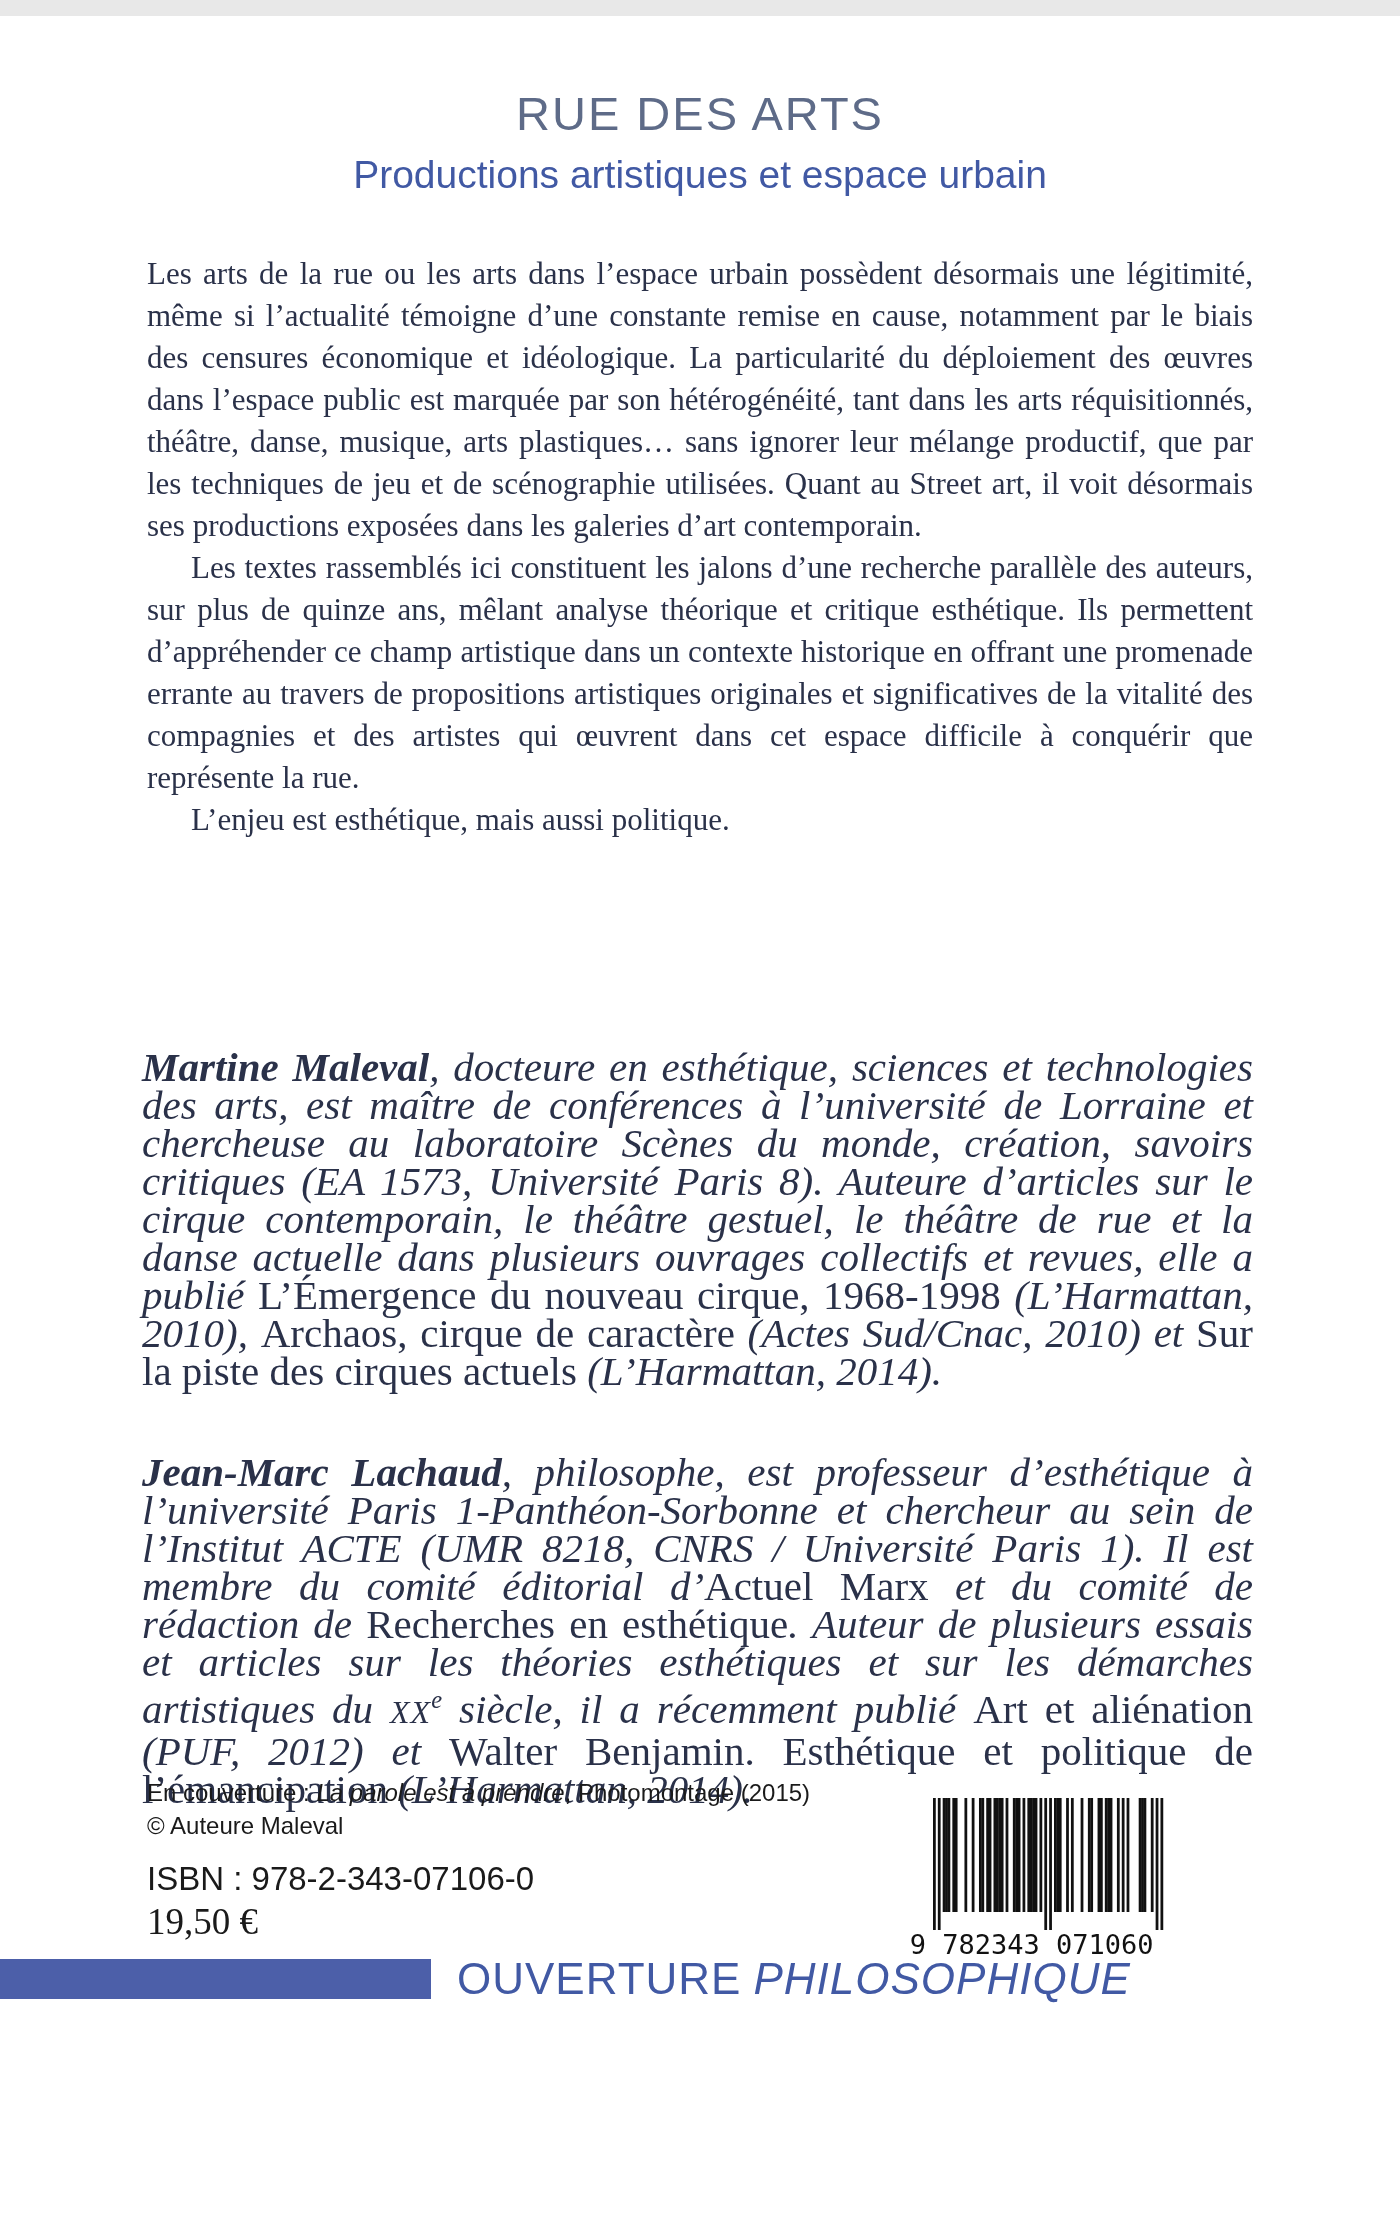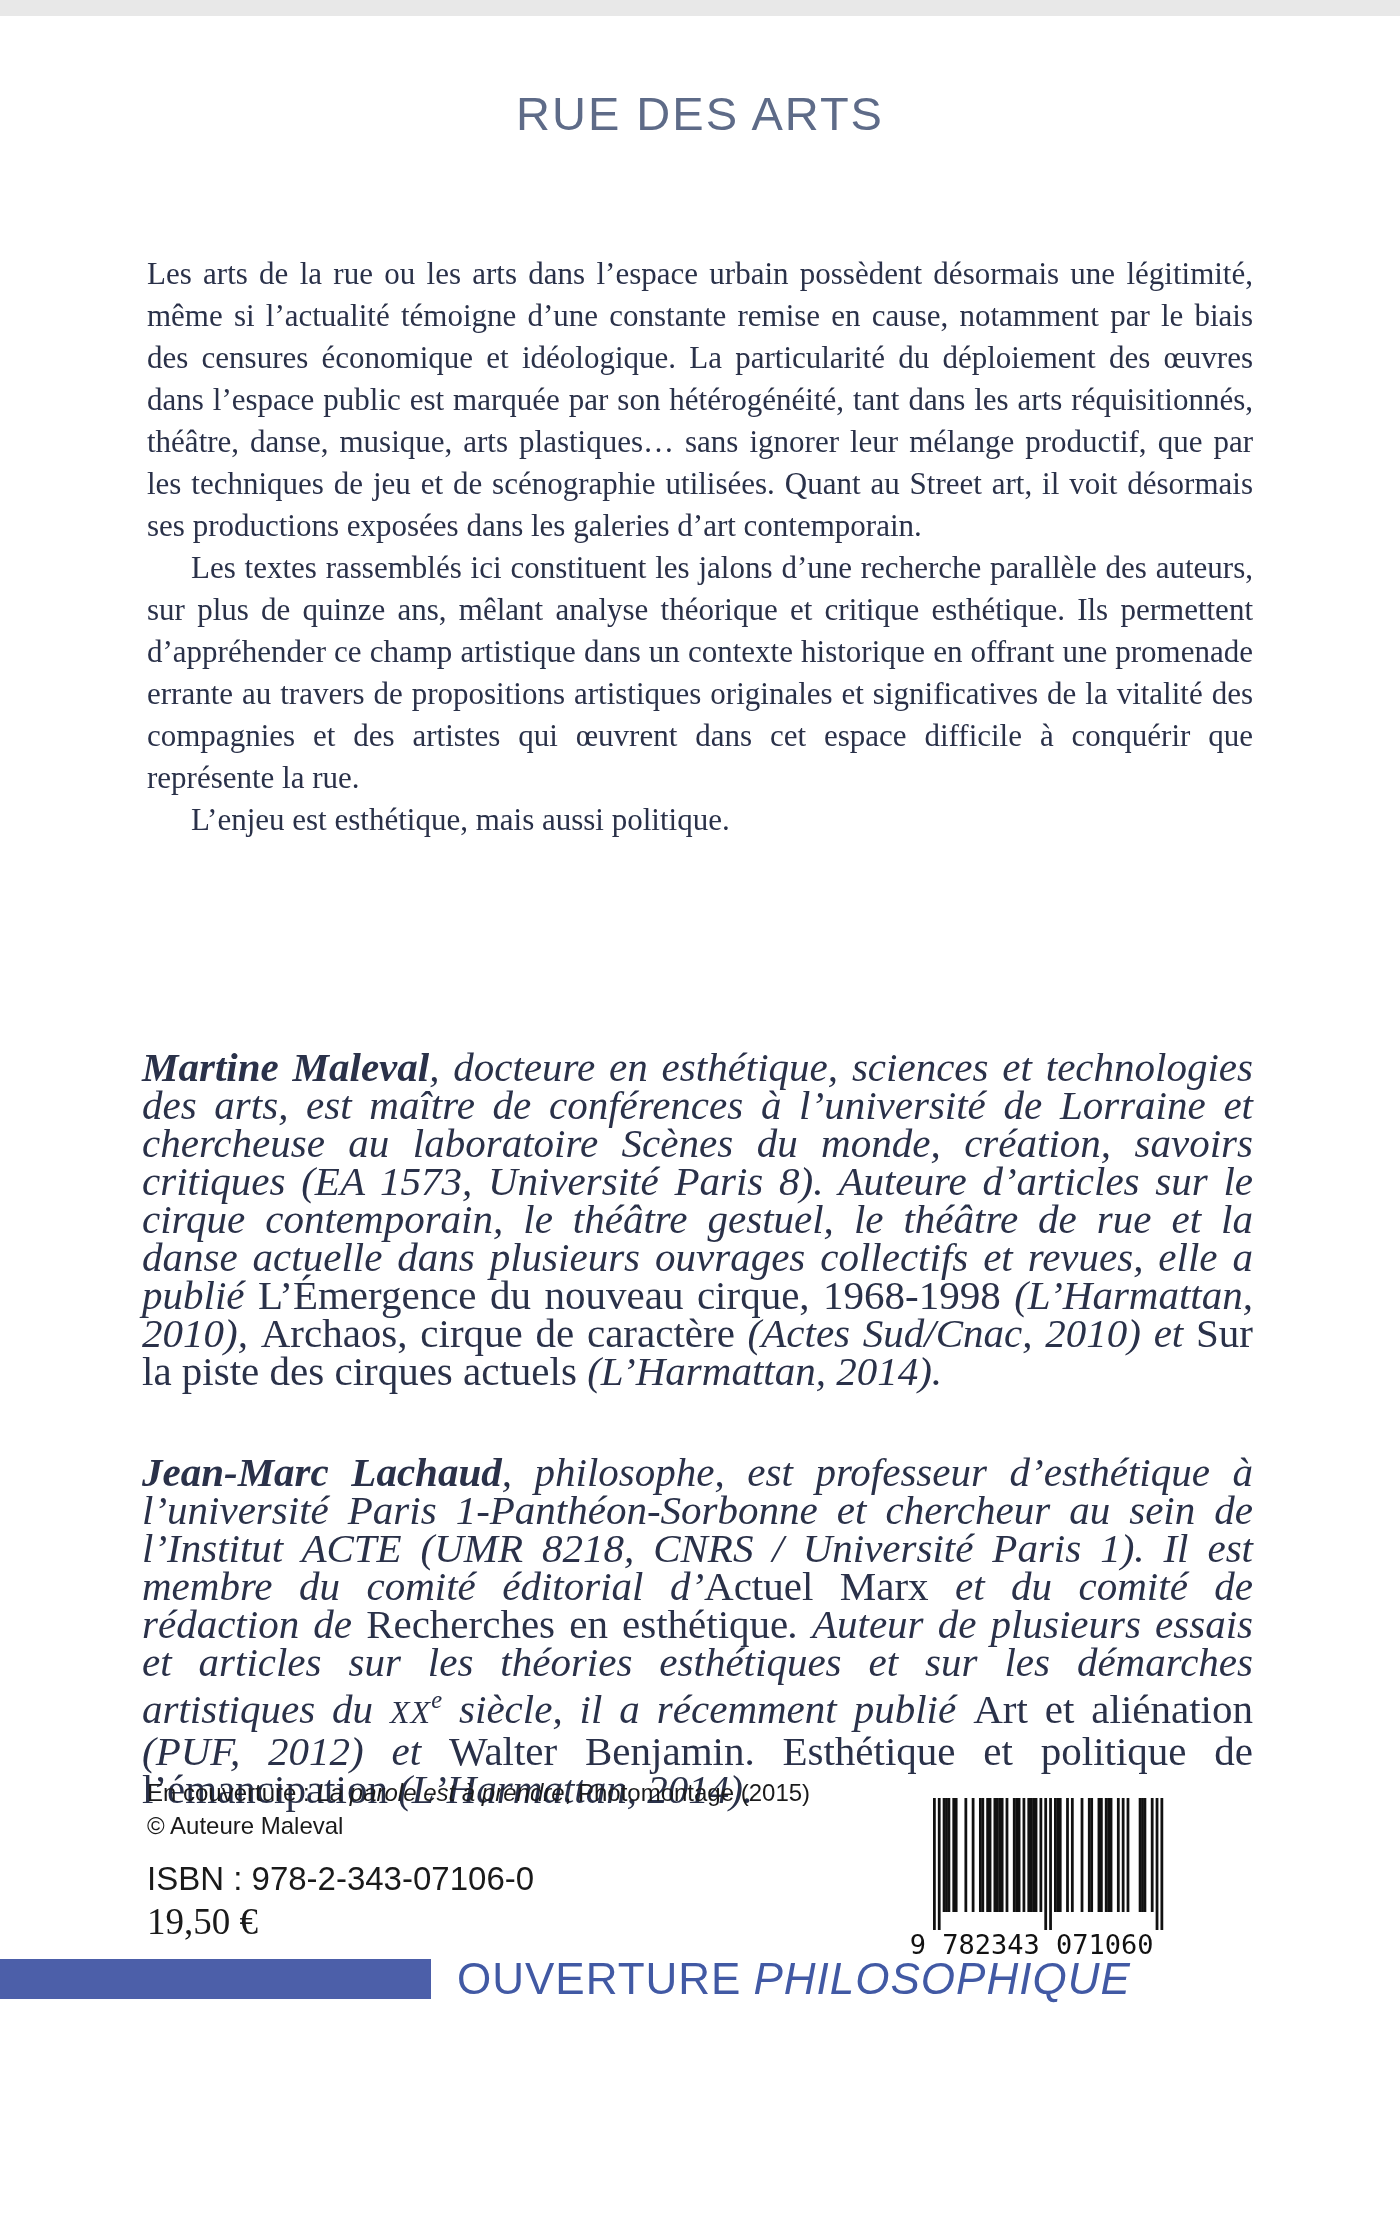--- a/index.html
+++ b/index.html
@@ -119,20 +119,21 @@
   }
   .collection-name .ital{font-style:italic;margin-left:12px;}
 </style>
 </head>
 <body>
 
 <div class="page">
 
   <header class="header">
     <h1 class="title">RUE DES ARTS</h1>
+    <h2 class="subtitle">Productions artistiques et espace urbain</h2>
   </header>
 
   <section class="synopsis">
     <p>Les arts de la rue ou les arts dans l’espace urbain possèdent désormais une légitimité, même si l’actualité témoigne d’une constante remise en cause, notamment par le biais des censures économique et idéologique. La particularité du déploiement des œuvres dans l’espace public est marquée par son hétérogénéité, tant dans les arts réquisitionnés, théâtre, danse, musique, arts plastiques… sans ignorer leur mélange productif, que par les techniques de jeu et de scénographie utilisées. Quant au Street art, il voit désormais ses productions exposées dans les galeries d’art contemporain.</p>
     <p class="indent">Les textes rassemblés ici constituent les jalons d’une recherche parallèle des auteurs, sur plus de quinze ans, mêlant analyse théorique et critique esthétique. Ils permettent d’appréhender ce champ artistique dans un contexte historique en offrant une promenade errante au travers de propositions artistiques originales et significatives de la vitalité des compagnies et des artistes qui œuvrent dans cet espace difficile à conquérir que représente la rue.</p>
     <p class="indent">L’enjeu est esthétique, mais aussi politique.</p>
   </section>
 
   <p class="bio" id="bio-1"><span class="run-bi">Martine Maleval</span><span class="run-i">, docteure en esthétique, sciences et technologies des arts, est maître de conférences à l’université de Lorraine et chercheuse au laboratoire Scènes du monde, création, savoirs critiques (EA 1573, Université Paris 8). Auteure d’articles sur le cirque contemporain, le théâtre gestuel, le théâtre de rue et la danse actuelle dans plusieurs ouvrages collectifs et revues, elle a publié </span><span class="run-r">L’Émergence du nouveau cirque, 1968-1998</span><span class="run-i"> (L’Harmattan, 2010), </span><span class="run-r">Archaos, cirque de caractère</span><span class="run-i"> (Actes Sud/Cnac, 2010) et </span><span class="run-r">Sur la piste des cirques actuels</span><span class="run-i"> (L’Harmattan, 2014).</span></p>
 

